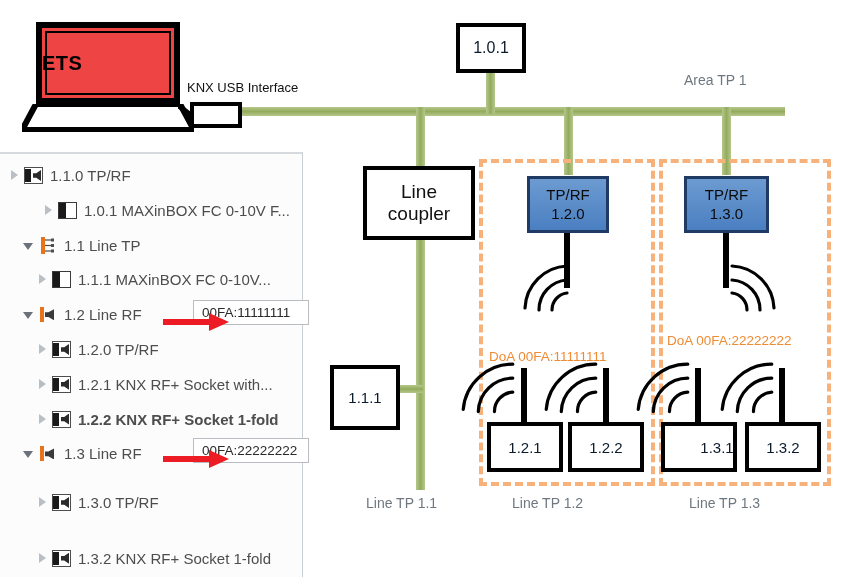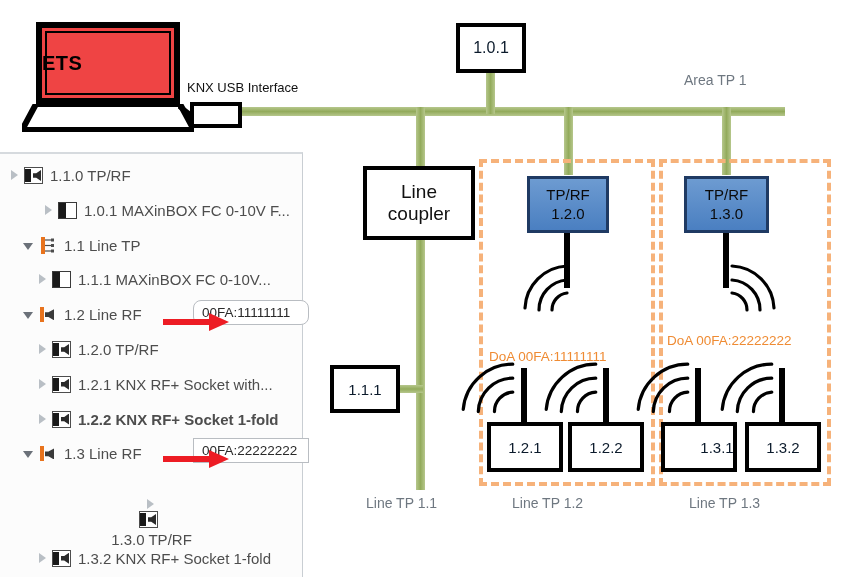--- a/index.html
+++ b/index.html
@@ -65,21 +65,21 @@
     border: 4px solid #000000; background: #fff; box-sizing: border-box;
     display: flex; align-items: center; justify-content: center;
     color: #0b1a2b; font-size: 16px;
   }
   #box-101 { left: 456px; top: 23px; width: 70px; height: 50px; }
   #box-lc  {
     left: 363px; top: 166px; width: 112px; height: 74px;
     font-size: 19px; flex-direction: column; line-height: 1.15;
     color: #111;
   }
-  #box-111 { left: 330px; top: 365px; width: 70px; height: 48px; font-size: 15px; }
+  #box-111 { left: 330px; top: 365px; width: 70px; height: 65px; font-size: 15px; }
   #box-121 { left: 487px; top: 422px; width: 76px; height: 50px; font-size: 15px; }
   #box-122 { left: 568px; top: 422px; width: 76px; height: 50px; font-size: 15px; }
   #box-131 { left: 661px; top: 422px; width: 76px; height: 50px; font-size: 15px; padding-left: 36px; }
   #box-132 { left: 745px; top: 422px; width: 76px; height: 50px; font-size: 15px; }
 
   
   .bluebox {
     border: 3px solid #1f3a63;
     background: linear-gradient(to bottom,#6d9bd1,#4a7fc1);
     box-sizing: border-box;
@@ -213,21 +213,21 @@
   .tooltip {
     background: #fff;
     border: 1px solid #b9bdc2;
     box-sizing: border-box;
     font-size: 13.5px;
     color: #2a2a2a;
     display: flex; align-items: center;
     padding-left: 8px;
     white-space: nowrap;
   }
-  #tooltip-1 { left: 193px; top: 300px; width: 116px; height: 25px; border-radius: 8px; }
+  #tooltip-1 { left: 193px; top: 300px; width: 116px; height: 25px; }
   #tooltip-2 { left: 193px; top: 438px; width: 116px; height: 25px; }
   .redarrow { width: 70px; height: 22px; }
 </style>
 </head>
 <body>
 
 <div class="abs bus-h" id="bus-main"></div>
 <div class="abs bus-v" id="drop-101"></div>
 <div class="abs bus-v" id="drop-lc"></div>
 <div class="abs bus-v" id="drop-lc2"></div>
@@ -419,21 +419,21 @@
       <span class="tree-text">1.2.2 KNX RF+ Socket 1-fold</span>
     </div>
     <div class="tree-row" style="top: 282.4px;">
       <span style="flex:0 0 22px"></span>
       <span class="twisty open"></span>
       <span class="ico">
         <span class="ico-rf"></span>
       </span>
       <span class="tree-text">1.3 Line  RF</span>
     </div>
-    <div class="tree-row" style="top: 308px; flex-direction: column;">
+    <div class="tree-row" style="top: 331px;">
       <span style="flex:0 0 36px"></span>
       <span class="twisty closed"></span>
       <span class="ico">
         <span class="ico-dev"></span>
       </span>
       <span class="tree-text">1.3.0 TP/RF</span>
     </div>
     <div class="tree-row" style="top: 386.8px;">
       <span style="flex:0 0 36px"></span>
       <span class="twisty closed"></span>

